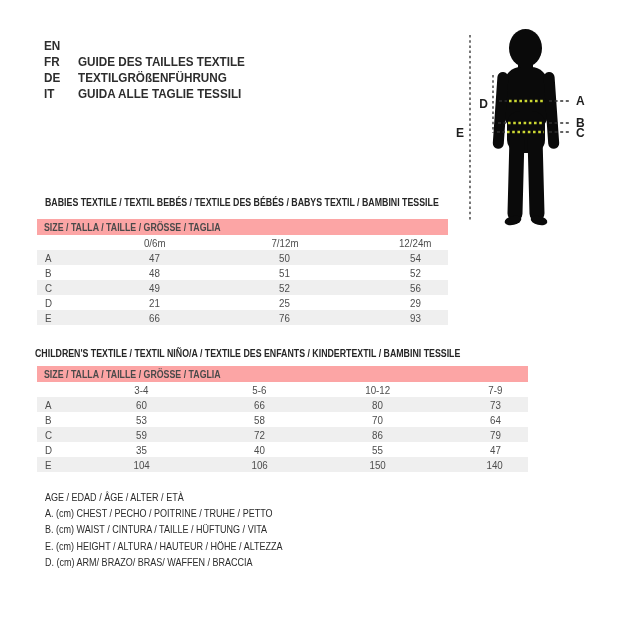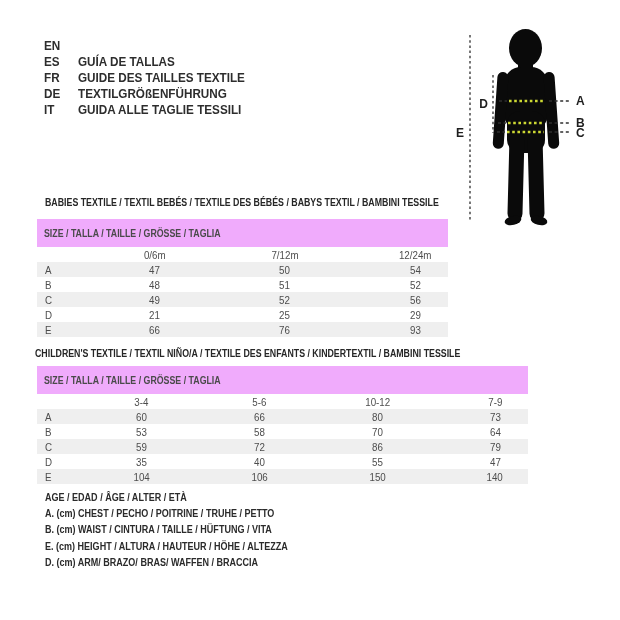--- a/index.html
+++ b/index.html
@@ -20,49 +20,45 @@
   }
   
   .sec-title{position:absolute;font-size:11px;font-weight:bold;color:#262626;white-space:nowrap;line-height:12px;}
   .sec-title i{font-style:normal;display:inline-block;transform:scaleX(.8);transform-origin:0 50%;}
   #babies-title{left:45px;top:196px;}
   #children-title{left:35px;top:347px;}
   
   .stable{position:absolute;left:37px;}
   #babies-table{top:219px;width:411px;}
   #children-table{top:366px;width:491px;}
-  .size-head{height:28px;background:#f0abfc;display:flex;align-items:center;padding-left:7px;box-sizing:border-box;}
+  .size-head{height:16px;background:#fca5a5;display:flex;align-items:center;padding-left:7px;box-sizing:border-box;}
   .size-head i{font-style:normal;font-size:11px;font-weight:bold;color:#4a4a4a;white-space:nowrap;
     display:inline-block;transform:scaleX(.8);transform-origin:0 50%;}
   .trow{height:15px;display:flex;align-items:center;font-size:11.5px;color:#4d4d4d;justify-content:space-between;}
   .trow.stripe{background:#efefef;}
   .tlabel{width:20px;flex:0 0 20px;padding-left:8px;box-sizing:border-box;text-align:left;}
   .tlabel i{font-style:normal;display:inline-block;transform:scaleX(.85);transform-origin:0 50%;}
   .tcell{width:66px;flex:0 0 66px;text-align:center;}
   .tcell i{font-style:normal;display:inline-block;transform:scaleX(.85);transform-origin:50% 50%;}
   
   .legend{position:absolute;left:45px;top:489px;}
-  .legend-line{height:16.2px;line-height:16.2px;font-size:11px;font-weight:bold;color:#2b2b2b;white-space:nowrap;}
+  .legend-line{height:16.2px;line-height:16.2px;font-size:11px;font-weight:normal;color:#2b2b2b;white-space:nowrap;}
   .legend-line i{font-style:normal;display:inline-block;transform:scaleX(.82);transform-origin:0 50%;}
   
   #figure-svg{position:absolute;left:430px;top:15px;width:190px;height:280px;}
   #figure-svg text{font-family:"Liberation Sans", sans-serif;font-size:12px;font-weight:bold;fill:#1e1e1e;}
 </style>
 </head>
 <body>
 
 <div id="canvas">
 
   <div class="lang-list">
     <div class="lang-row">
       <span class="lang-code"><i>EN</i></span>
-    </div>
-    <div class="lang-row">
-      <span class="lang-code"><i>ES</i></span>
-      <span class="lang-label"><i>GUÍA DE TALLAS</i></span>
     </div>
     <div class="lang-row">
       <span class="lang-code"><i>FR</i></span>
       <span class="lang-label"><i>GUIDE DES TAILLES TEXTILE</i></span>
     </div>
     <div class="lang-row">
       <span class="lang-code"><i>DE</i></span>
       <span class="lang-label"><i>TEXTILGRÖßENFÜHRUNG</i></span>
     </div>
     <div class="lang-row">

